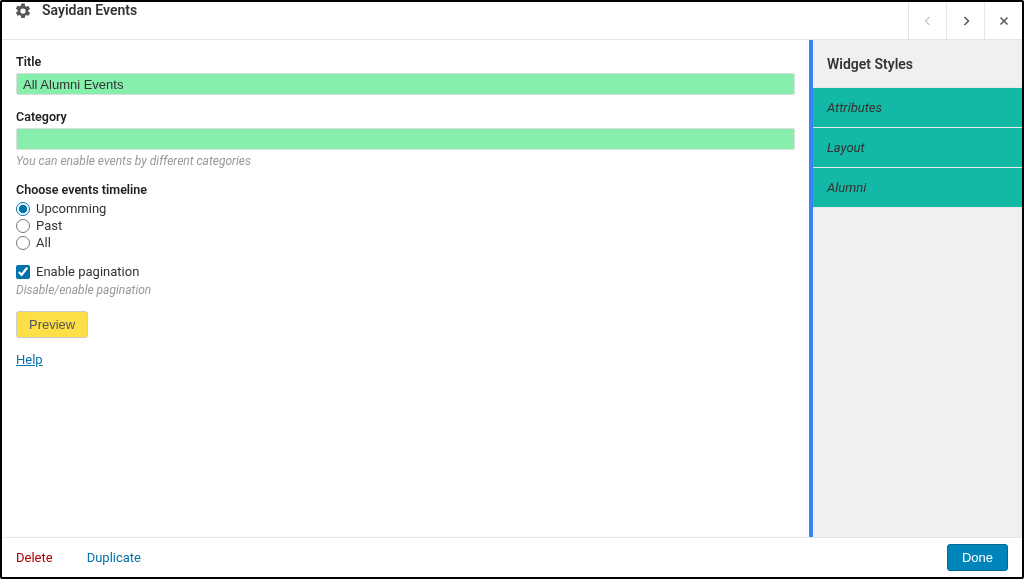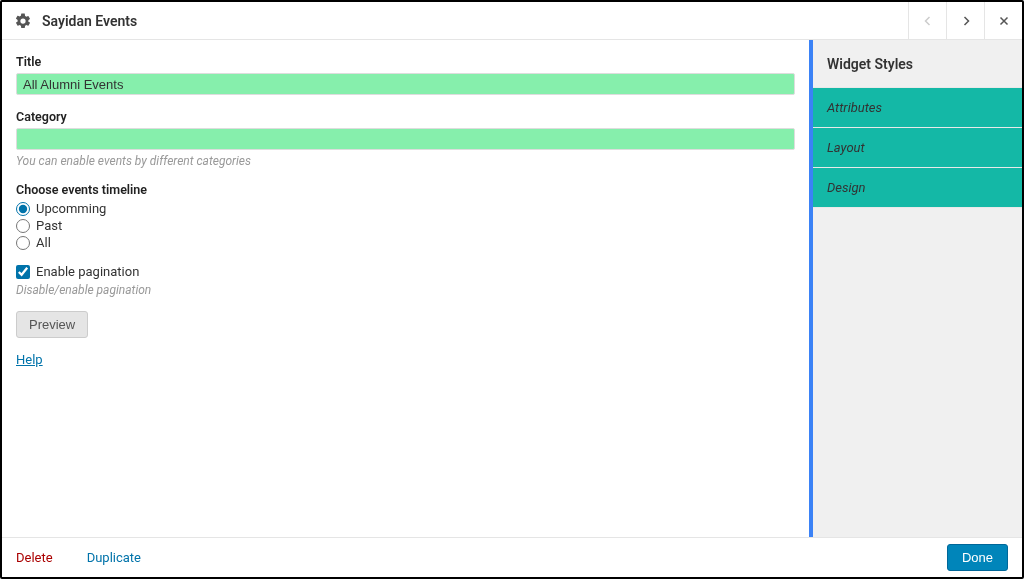--- a/index.html
+++ b/index.html
@@ -1,38 +1,38 @@
 <!DOCTYPE html>
 <html><head>
 <meta charset="utf-8">
 <style>
   * { box-sizing: border-box; margin: 0; padding: 0; }
   html, body { width: 1024px; height: 579px; font-family: -apple-system, BlinkMacSystemFont, "Segoe UI", Roboto, Arial, sans-serif; font-size: 13px; color: #333; background: #fff; }
   .window { width: 1024px; height: 579px; border: 2px solid #000; border-radius: 2px; display: flex; flex-direction: column; overflow: hidden; }
   .header { display: flex; align-items: stretch; border-bottom: 1px solid #e5e5e5; height: 38px; }
-  .header-left { display: flex; align-items: center; padding: 0 12px; flex: 1; }
+  .header-left { display: flex; padding: 0 12px; flex: 1; }
   .gear { width: 18px; height: 18px; margin-right: 10px; display: inline-block; }
   .gear svg { width: 18px; height: 18px; fill: #555; }
   .widget-title { font-size: 14px; font-weight: 600; color: #333; }
   .header-btn { width: 38px; border-left: 1px solid #e5e5e5; display: flex; align-items: center; justify-content: center; cursor: pointer; color: #555; background: #fff; }
   .header-btn.disabled { color: #ccc; cursor: default; }
   .header-btn svg { width: 12px; height: 12px; fill: currentColor; stroke: currentColor; }
   .body { flex: 1; display: flex; overflow: hidden; }
   .main { flex: 1; padding: 14px 14px 0 14px; overflow: auto; }
   .sidebar { width: 213px; background: #f0f0f0; border-left: 4px solid #3b82f6; display: flex; flex-direction: column; }
   .sidebar-title { font-size: 14px; font-weight: 600; padding: 16px 14px; color: #333; }
   .side-item { background: #14b8a6; border-top: 1px solid #e9e9e9; border-bottom: 1px solid #e9e9e9; padding: 12px 14px; font-size: 13px; color: #333; margin-top: -1px; cursor: pointer; font-style: italic; }
   .field-label { font-size: 12.5px; font-weight: 600; color: #222; margin-bottom: 4px; }
   .text-input { width: 100%; height: 22px; border: 1px solid #ddd; border-radius: 2px; padding: 2px 6px; font-size: 13px; color: #333; outline: none; background: #86efac; }
   .helper { font-size: 12px; color: #999; font-style: italic; margin-top: 4px; }
   .block { margin-bottom: 14px; }
   .radio-row, .check-row { display: flex; align-items: center; gap: 6px; margin: 2px 0; }
   input[type="radio"], input[type="checkbox"] { accent-color: #0073aa; width: 14px; height: 14px; }
   .opt-label { font-size: 13px; color: #333; }
-  .preview-btn { border: 1px solid #ccc; background: #e5e5e5; padding: 5px 12px; font-size: 13px; color: #555; border-radius: 3px; cursor: pointer; }
+  .preview-btn { border: 1px solid #ccc; background: #fde047; padding: 5px 12px; font-size: 13px; color: #555; border-radius: 3px; cursor: pointer; }
   .help-link { color: #0073aa; text-decoration: underline; font-size: 13px; }
   .footer { height: 40px; border-top: 1px solid #e5e5e5; display: flex; align-items: center; padding: 0 14px; justify-content: space-between; }
   .footer-left { display: flex; gap: 34px; }
   .delete-link { color: #a00; font-size: 13px; cursor: pointer; }
   .dup-link { color: #0073aa; font-size: 13px; cursor: pointer; }
   .done-btn { background: #0085ba; color: #fff; border: 1px solid #006799; border-radius: 3px; padding: 5px 14px; font-size: 13px; cursor: pointer; }
 </style>
 </head>
 <body>
 
@@ -110,21 +110,21 @@
       <div class="block">
         <a href="#" class="help-link">Help</a>
       </div>
 
     </div>
 
     <div class="sidebar">
       <div class="sidebar-title">Widget Styles</div>
       <div class="side-item">Attributes</div>
       <div class="side-item">Layout</div>
-      <div class="side-item">Design</div>
+      <div class="side-item">Alumni</div>
     </div>
   </div>
 
   <div class="footer">
     <div class="footer-left">
       <span class="delete-link">Delete</span>
       <span class="dup-link">Duplicate</span>
     </div>
     <button class="done-btn">Done</button>
   </div>

